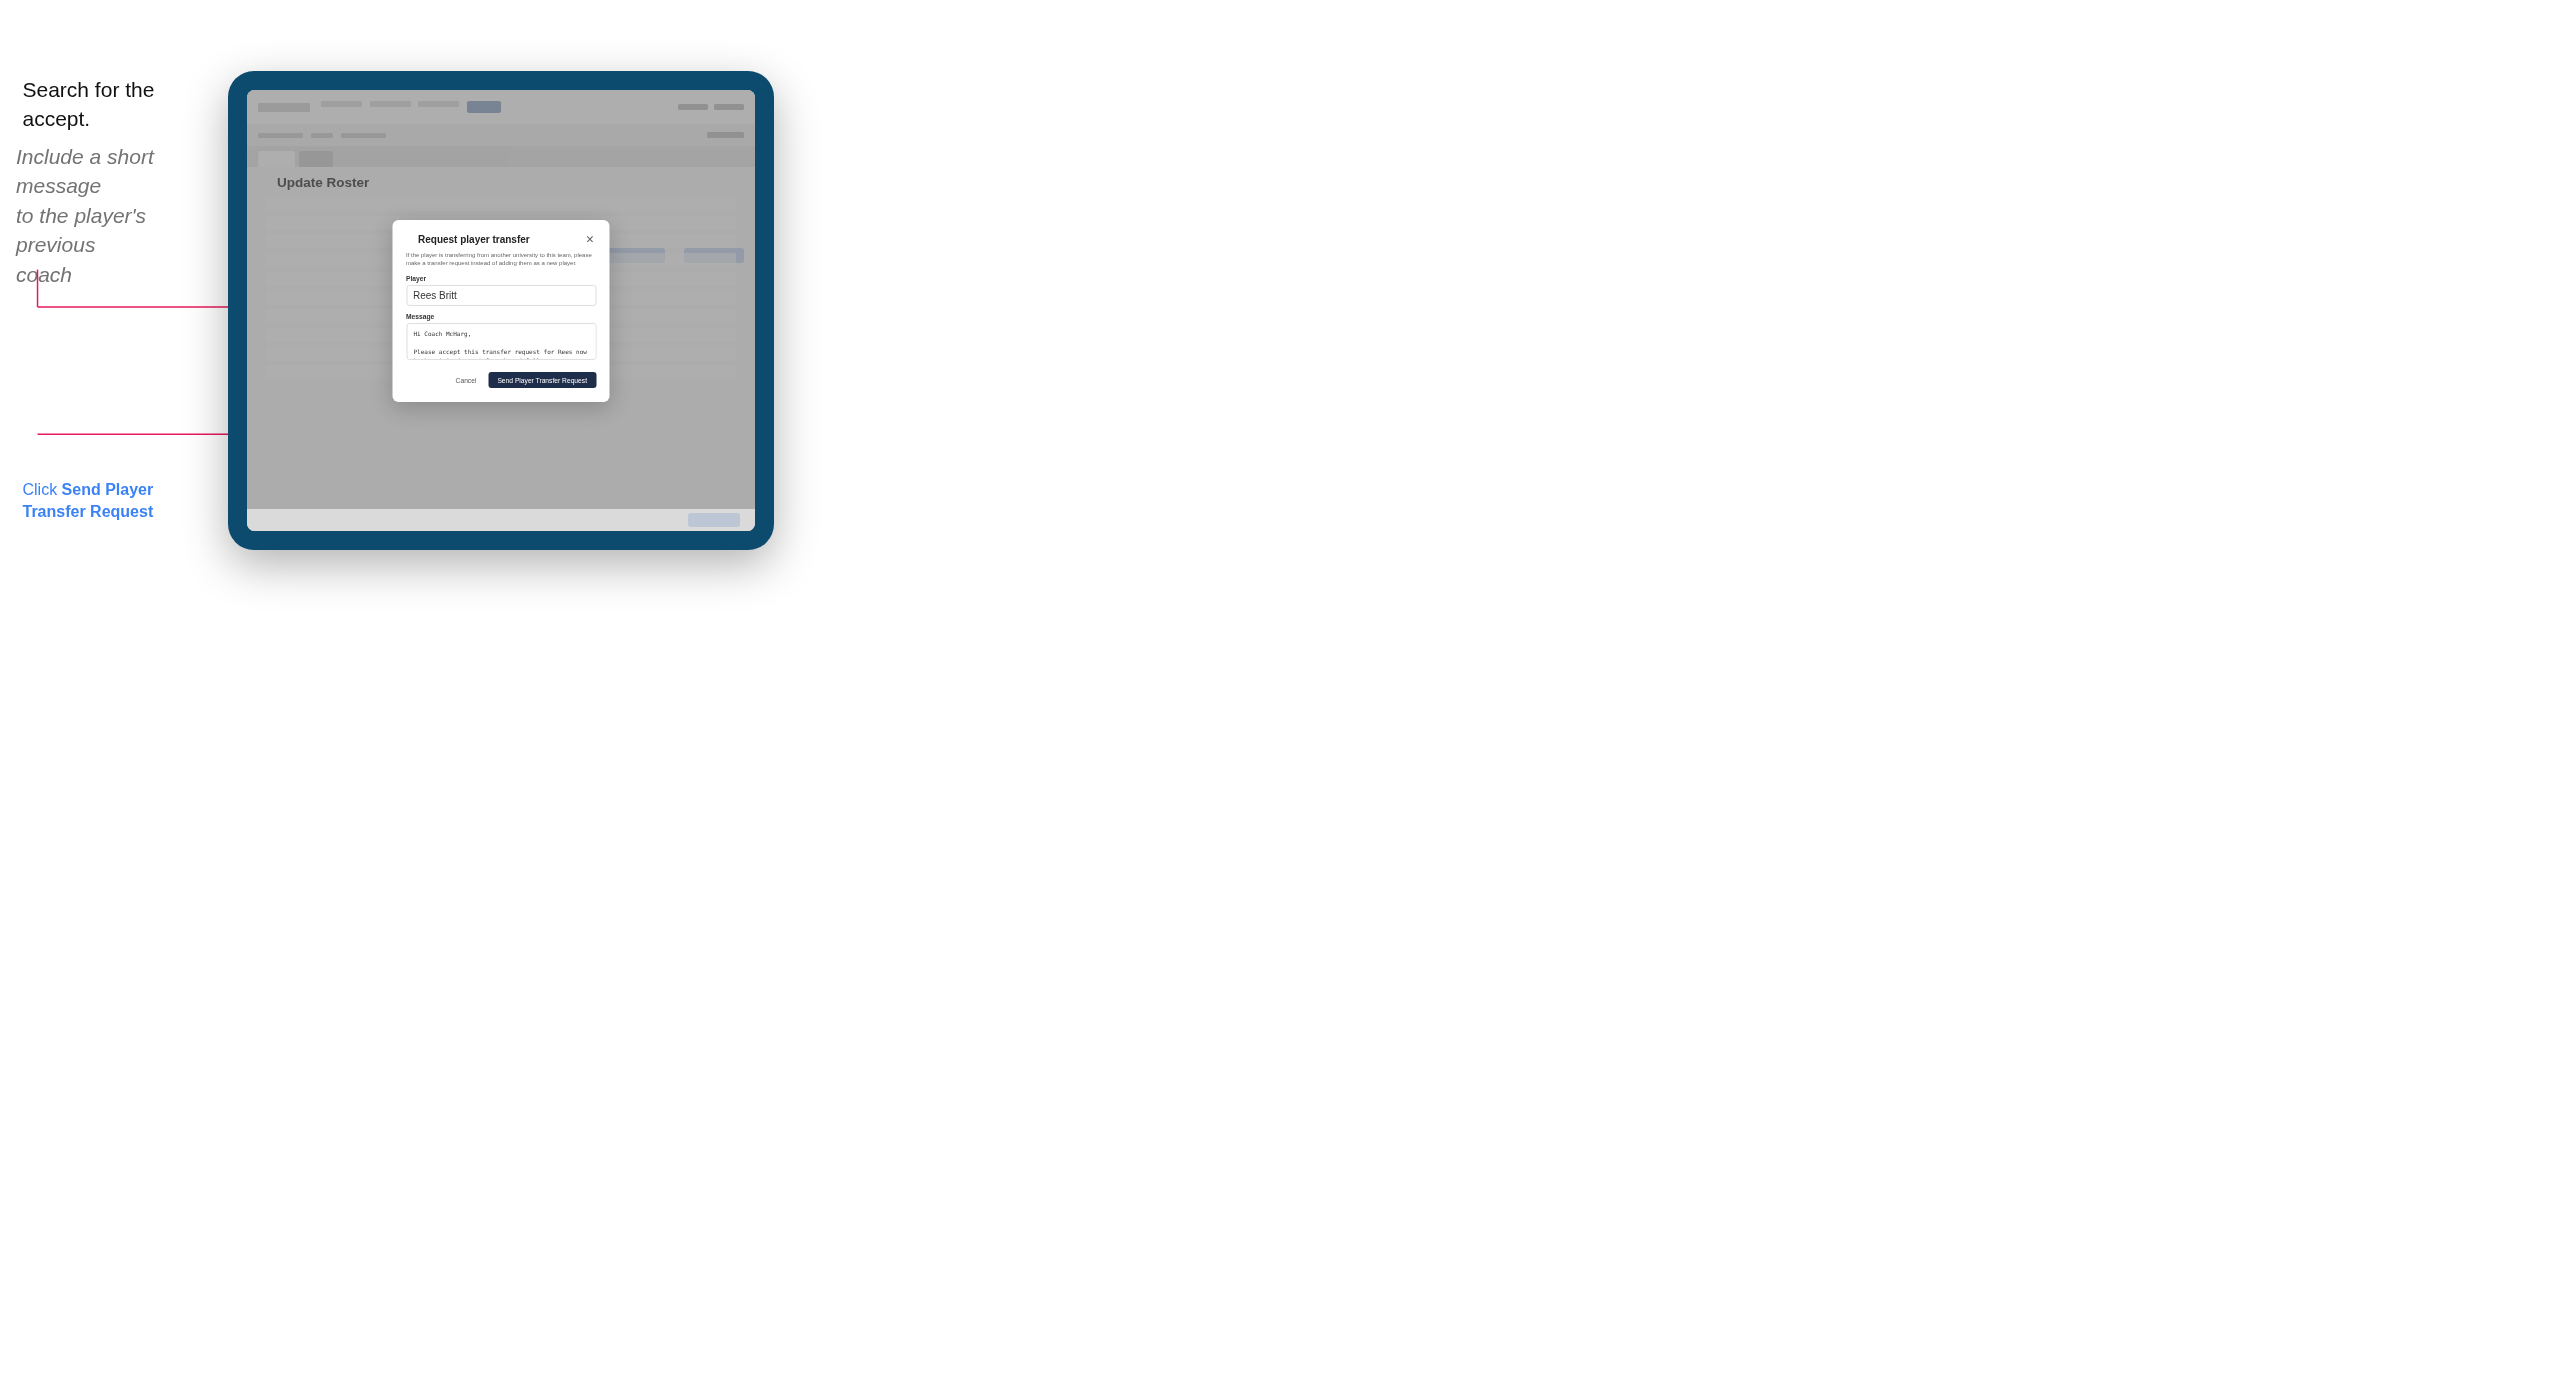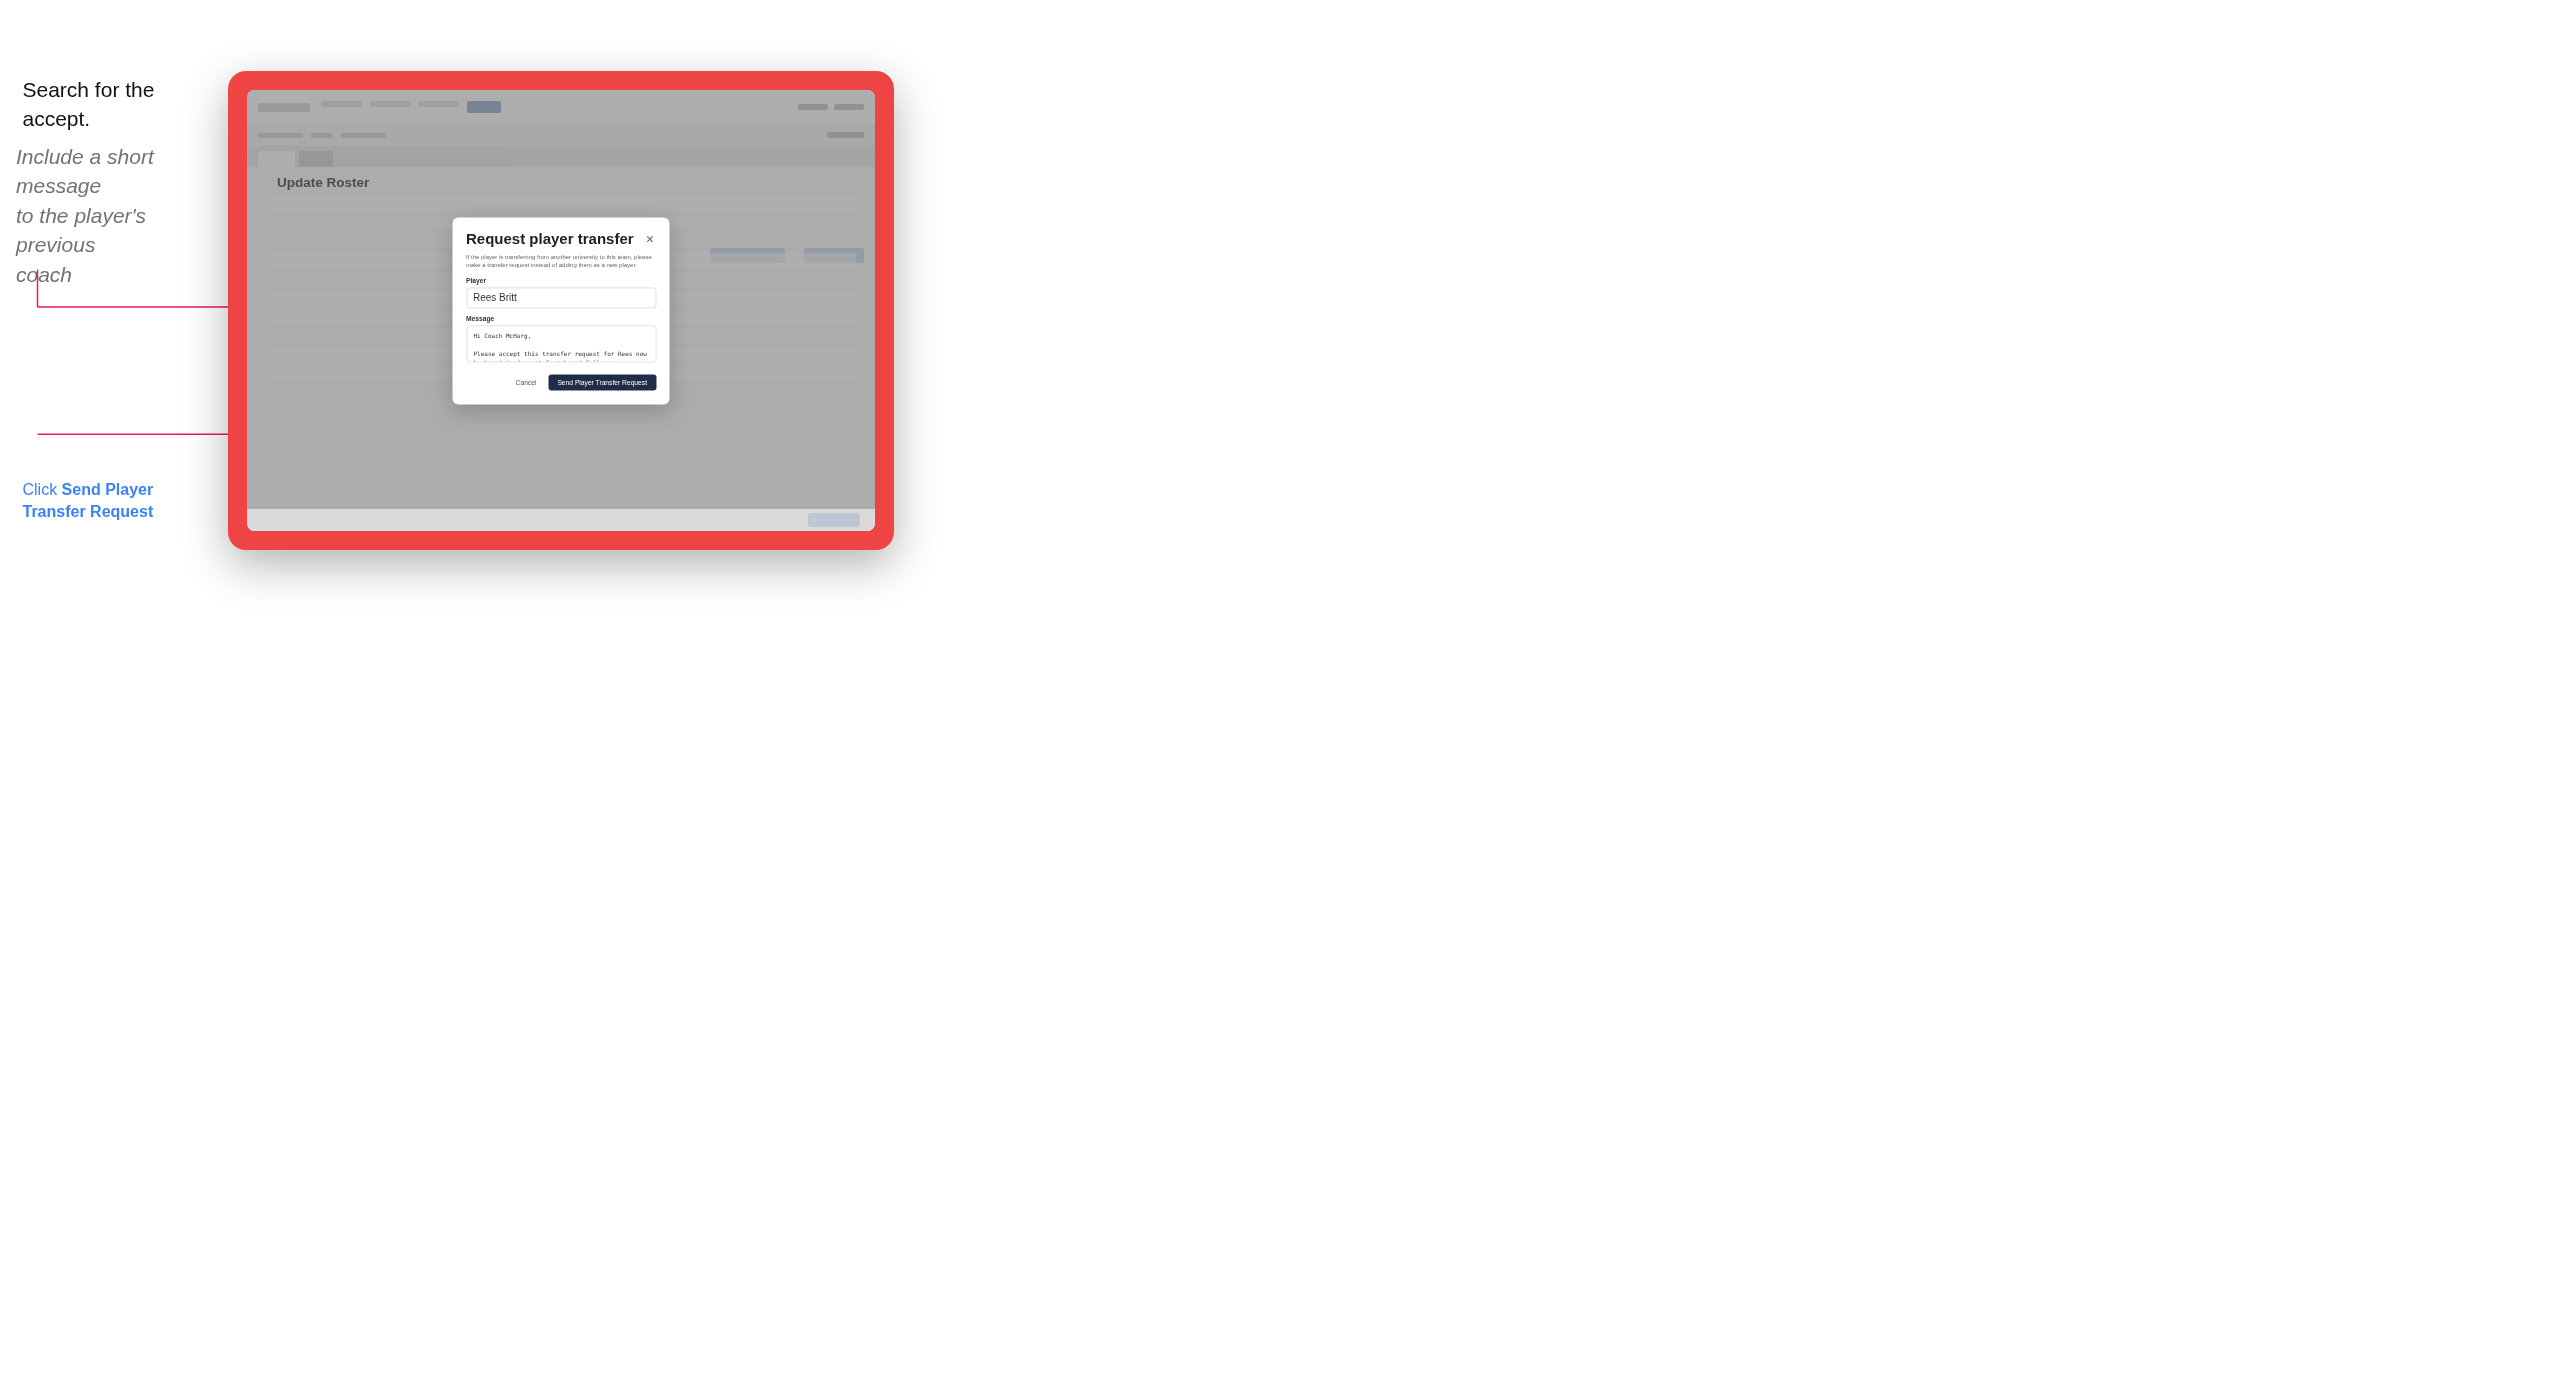--- a/index.html
+++ b/index.html
@@ -52,24 +52,24 @@
     }
     .annotation-click strong {
       font-weight: 800;
     }
 
     
     .tablet {
       position: absolute;
       left: 228px;
       top: 71px;
-      width: 666px;
+      width: 546px;
       height: 479px;
-      background: #ef4444;
-      border-radius: 18px;
+      background: #0c4a6e;
+      border-radius: 26px;
       box-shadow: 0 15px 45px rgba(0,0,0,0.3);
     }
 
     .tablet-screen {
       position: absolute;
       left: 19px;
       top: 19px;
       right: 19px;
       bottom: 19px;
       background: #f0f0f0;
@@ -237,23 +237,24 @@
     }
 
     .modal-header {
       display: flex;
       justify-content: space-between;
       align-items: center;
       margin-bottom: 6px;
     }
 
     .modal-title {
-      font-size: 15px;
+      font-size: 10px;
       font-weight: 700;
       color: #222;
+      margin-left: 12px;
     }
 
     .modal-close {
       width: 12px;
       height: 12px;
       border-radius: 50%;
       background: none;
       border: none;
       cursor: pointer;
       display: flex;

